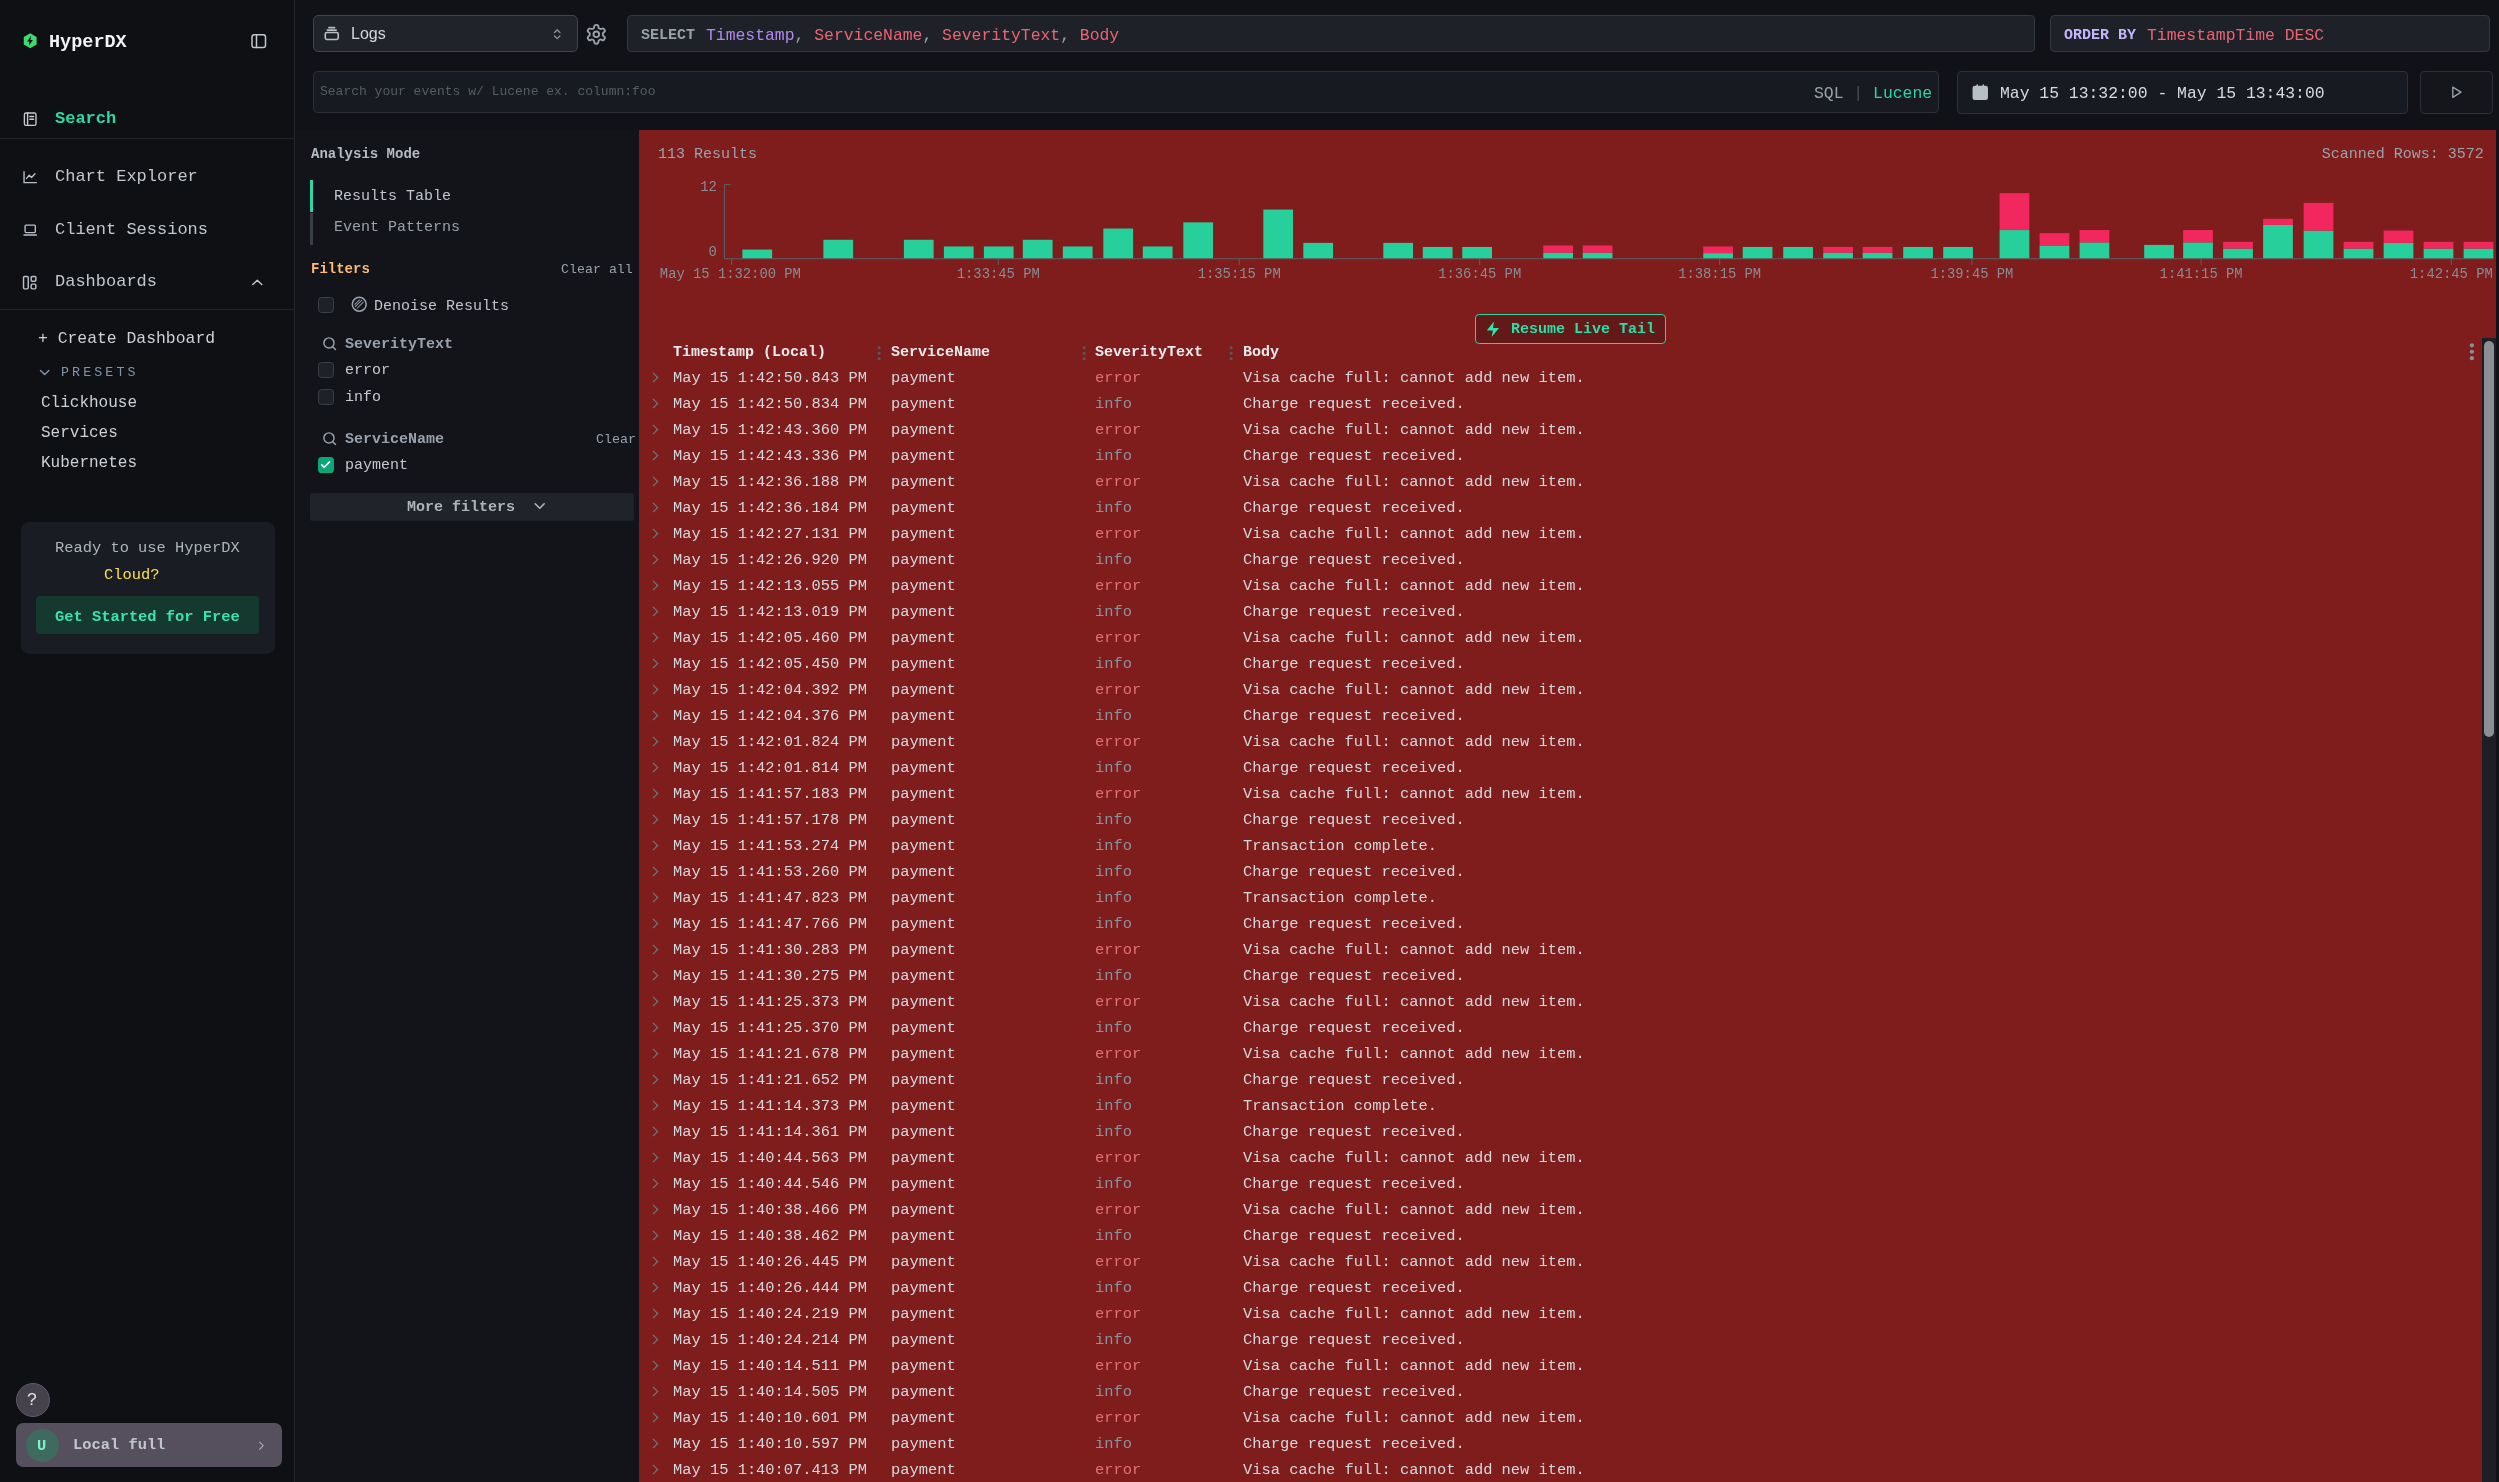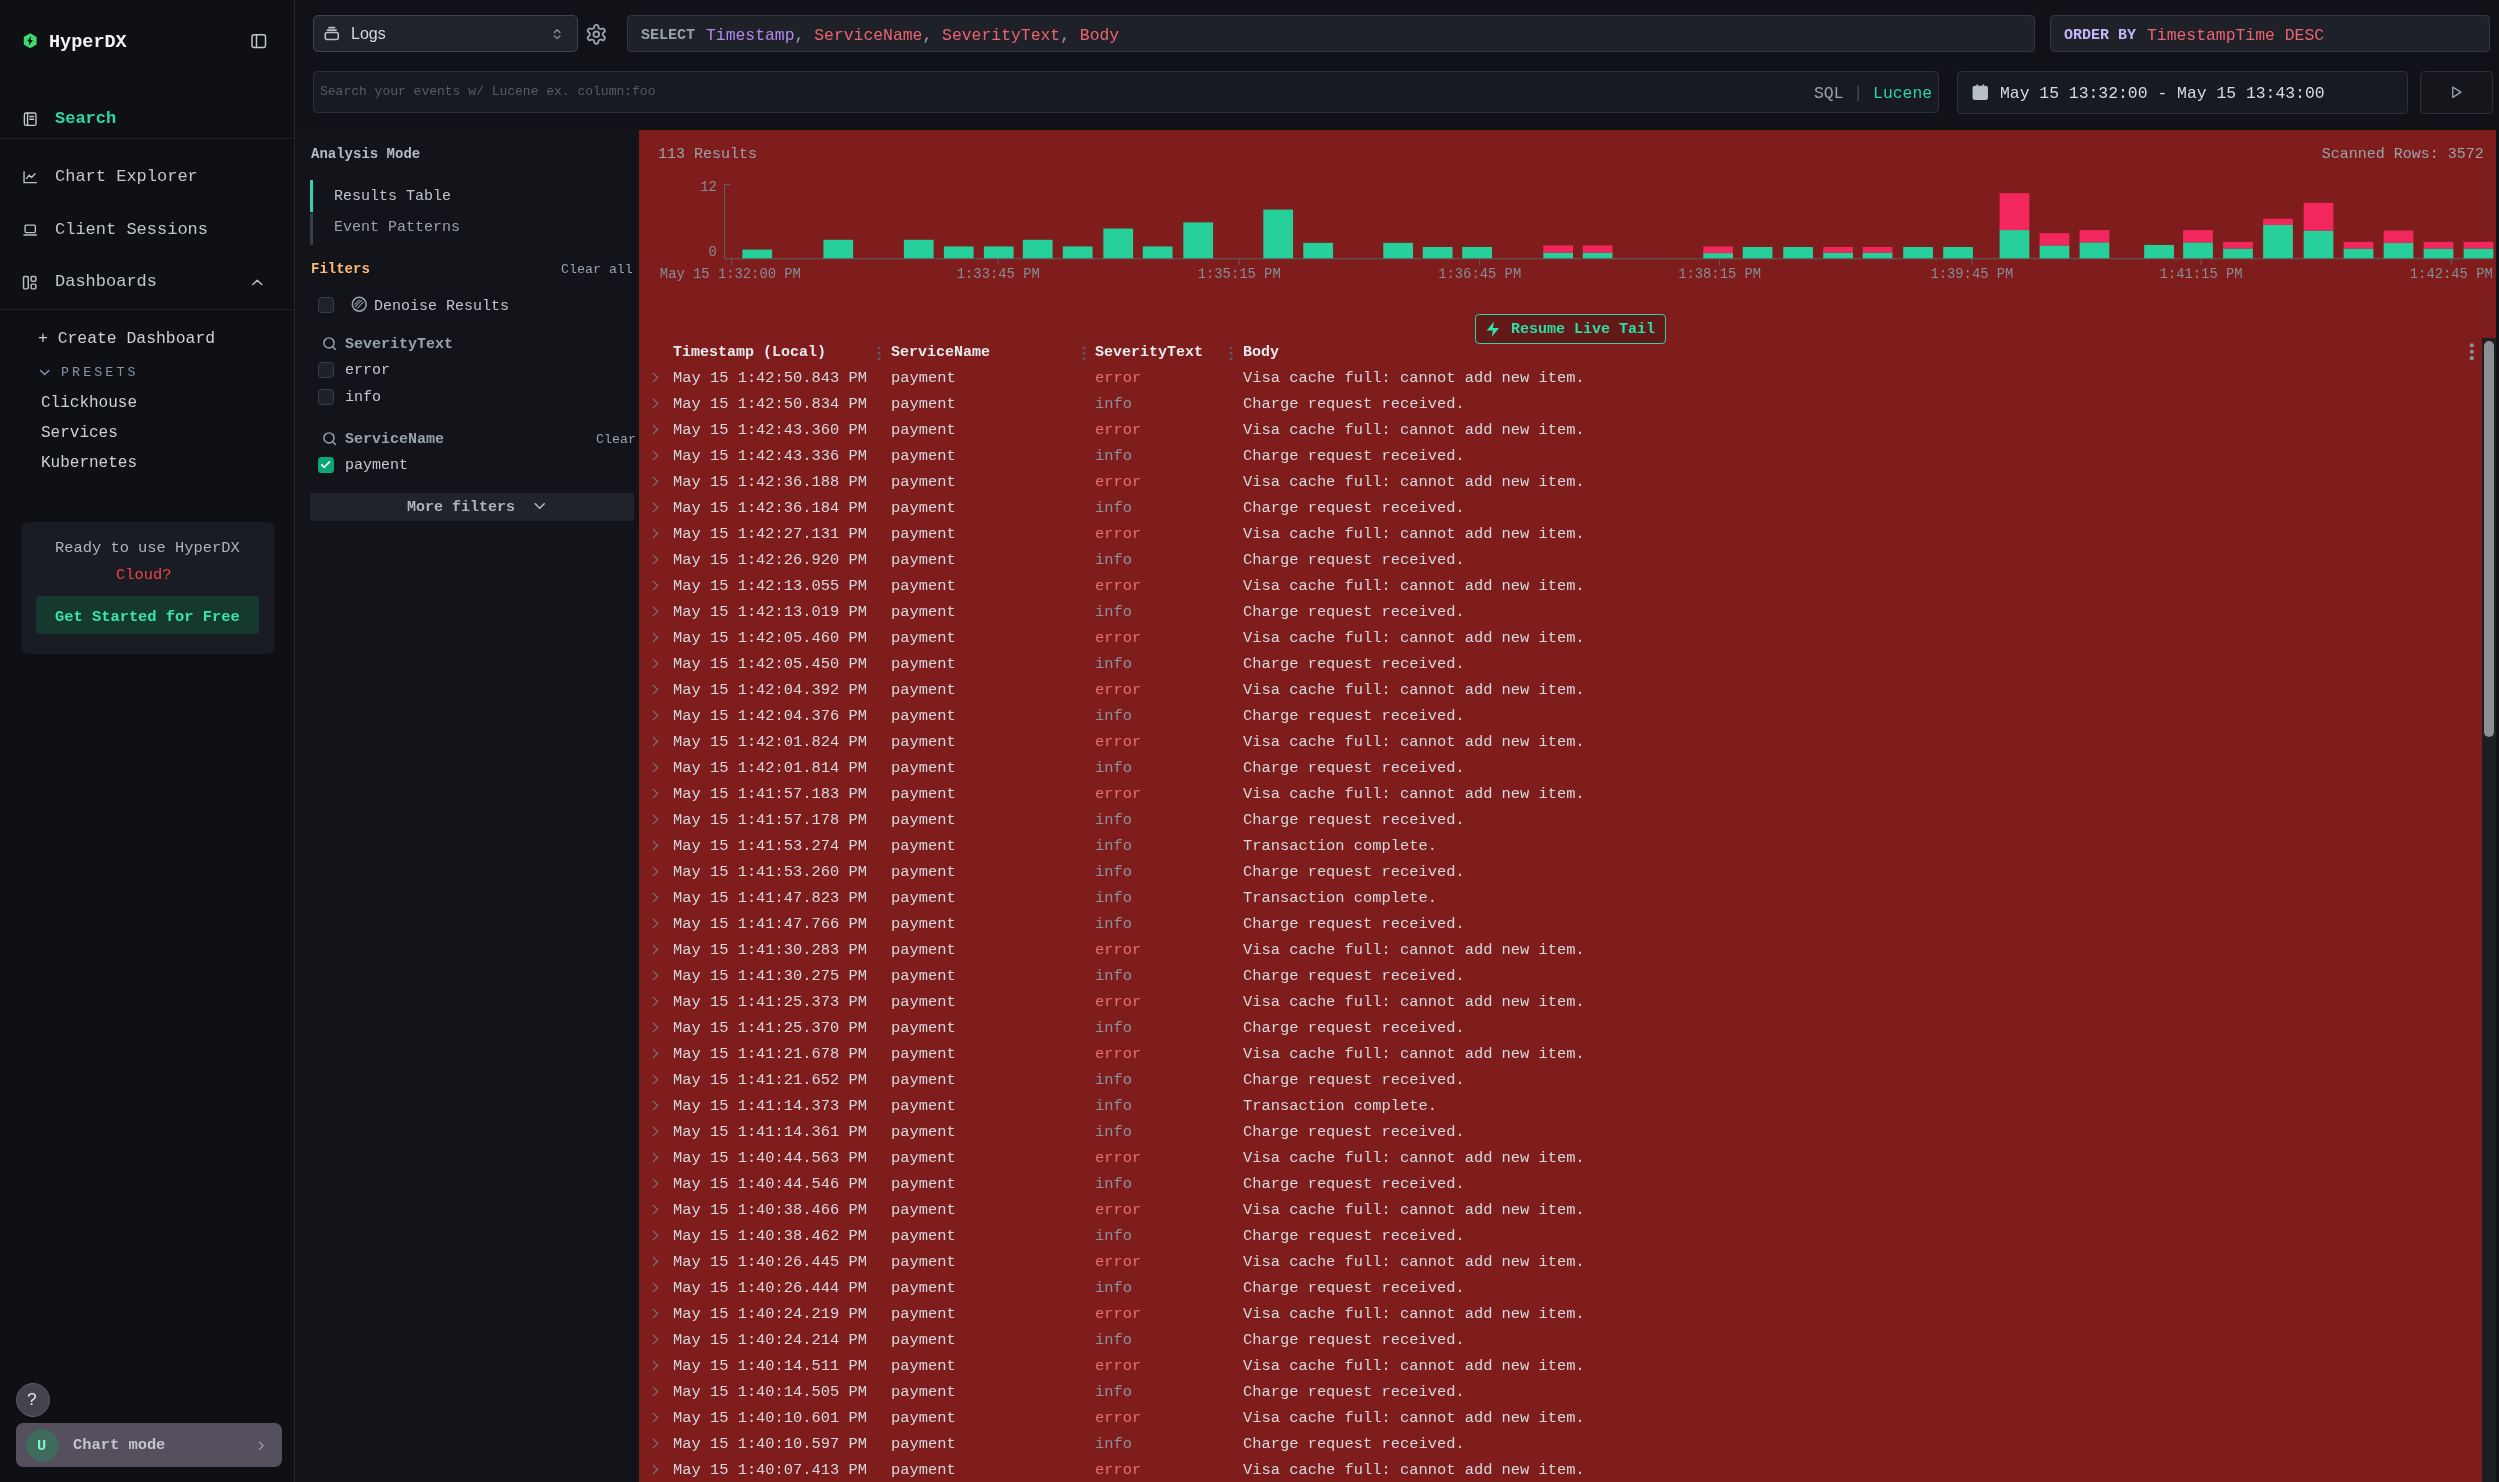--- a/index.html
+++ b/index.html
@@ -79,31 +79,31 @@
   <svg style="position:absolute;left:37px;top:365px" width="15.4" height="14.4" viewBox="0 0 24 24" fill="none">
       <path d="M5 9l7 7 7-7" stroke="#8494a8" stroke-width="2.4" stroke-linecap="round" stroke-linejoin="round"></path>
     </svg>
   <div class="txt" style="left:61px;top:365px;font-size:13.3px;color:#8494a8;letter-spacing:3.1px;">PRESETS</div>
   <div class="txt" style="left:41px;top:394px;font-size:16px;color:#ccd1d6;">Clickhouse</div>
   <div class="txt" style="left:41px;top:424px;font-size:16px;color:#ccd1d6;">Services</div>
   <div class="txt" style="left:41px;top:454px;font-size:16px;color:#ccd1d6;">Kubernetes</div>
 
   <div class="box" style="left:20.5px;top:522px;width:254px;height:132px;background:#191c22;border-radius:8.2px;"></div>
   <div class="txt" style="left:55px;top:539px;font-size:15.4px;color:#aeb4bc;">Ready to use HyperDX</div>
-  <div class="txt" style="left:116px;top:566px;font-size:15.4px;color:#ef4444;">Cloud?</div>
+  <div class="txt" style="left:104px;top:566px;font-size:15.4px;color:#fde047;">Cloud?</div>
   <div class="box" style="left:36px;top:596px;width:223px;height:38px;background:#15392e;border-radius:4.1px;"></div>
   <div class="txt" style="left:55px;top:608px;font-size:15.4px;font-weight:bold;color:#38e5ac;">Get Started for Free</div>
 
   <div class="box" style="left:16.4px;top:1383px;width:34px;height:34px;background:#46424d;border:1px solid #5d5965;border-radius:50%;"></div>
   <div class="txt" style="left:27px;top:1389px;font-size:17.4px;color:#e3e5e9;font-family:'Liberation Sans',sans-serif;">?</div>
 
   <div class="box" style="left:16px;top:1423px;width:266px;height:44px;background:#554f5e;border-radius:7.2px;"></div>
   <div class="box" style="left:26px;top:1429px;width:33px;height:33px;background:#3e6b5e;border-radius:50%;"></div>
   <div class="txt" style="left:37px;top:1437px;font-size:15.4px;font-weight:bold;color:#7df2cb;">U</div>
-  <div class="txt" style="left:73px;top:1436px;font-size:15.4px;font-weight:bold;color:#c3c6cc;">Chart mode</div>
+  <div class="txt" style="left:73px;top:1436px;font-size:15.4px;font-weight:bold;color:#c3c6cc;">Local full</div>
   <svg style="position:absolute;left:255px;top:1438px" width="12.3" height="15.4" viewBox="0 0 24 24" fill="none">
       <path d="M9 5l7 7-7 7" stroke="#a5adb5" stroke-width="2.2" stroke-linecap="round" stroke-linejoin="round"></path>
     </svg>
 </div>
 
 <div class="box" style="left:313px;top:15.4px;width:265px;height:37px;background:#20232a;border:1px solid #41454d;border-radius:5.1px;"></div>
 <svg style="position:absolute;left:322px;top:24px" width="19.5" height="19.5" viewBox="0 0 24 24" fill="none">
     <rect x="4" y="10.5" width="16" height="8.5" rx="2" stroke="#b9bfc7" stroke-width="2" stroke-linecap="round" stroke-linejoin="round"></rect>
     <path d="M6.5 7.5h11" stroke="#b9bfc7" stroke-width="2" stroke-linecap="round" stroke-linejoin="round"></path>
     <path d="M8.5 4.5h7" stroke="#b9bfc7" stroke-width="2" stroke-linecap="round" stroke-linejoin="round"></path>

